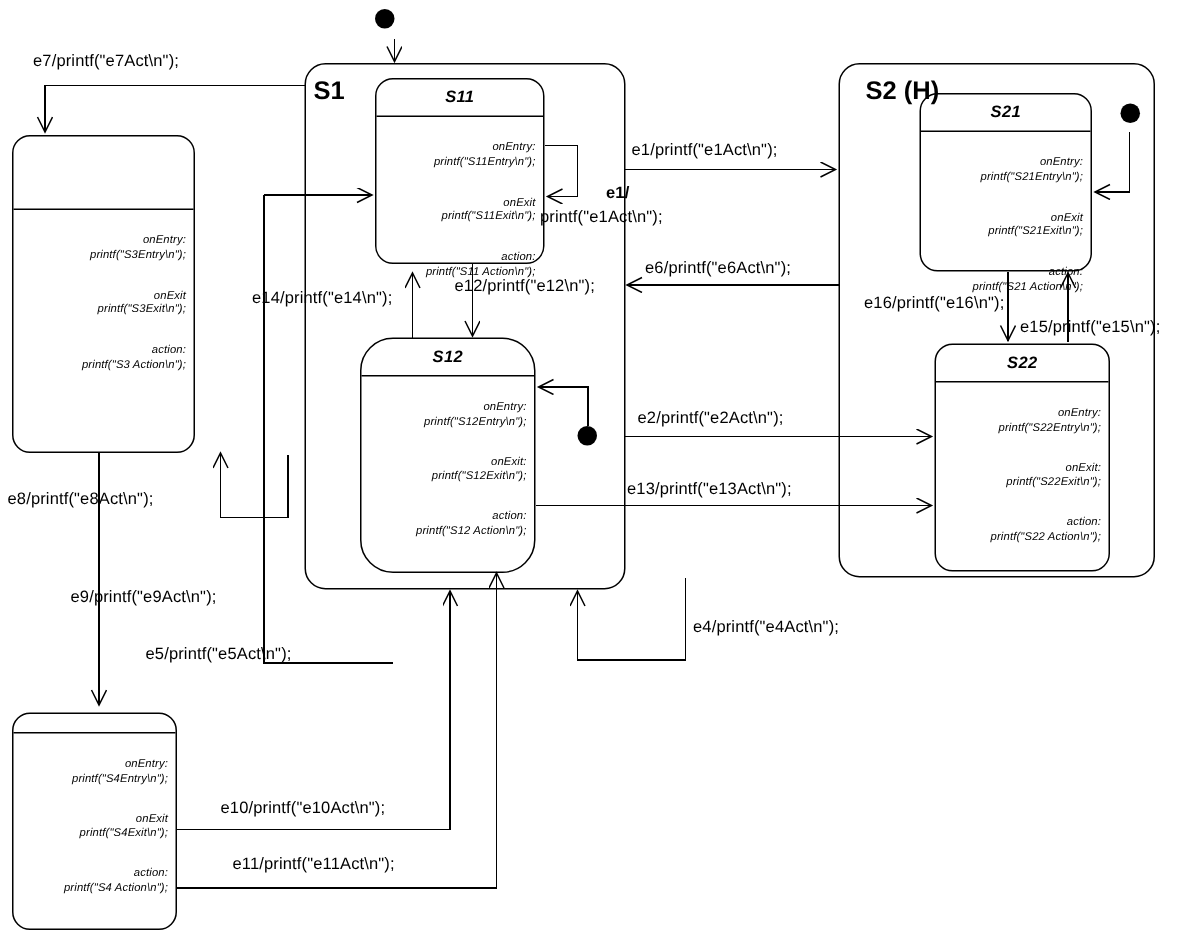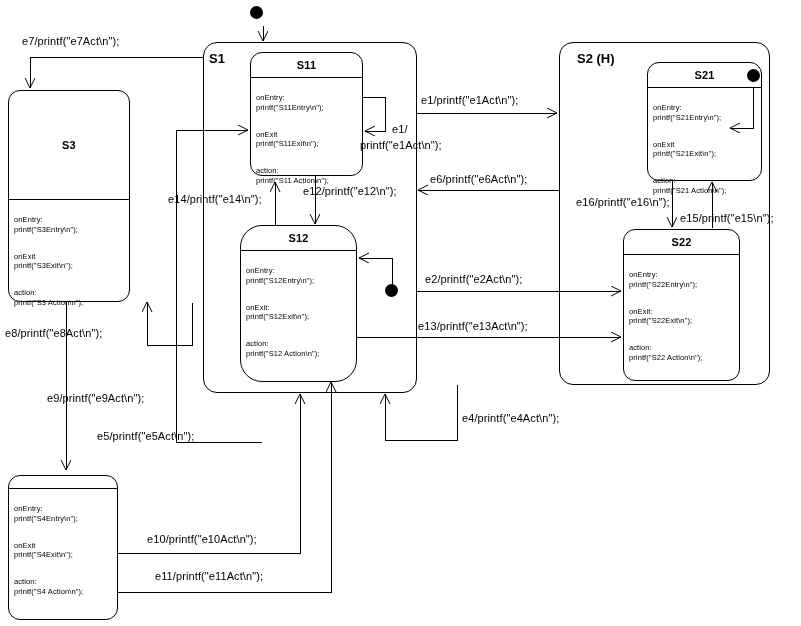--- a/index.html
+++ b/index.html
@@ -21,20 +21,21 @@
     width: 801px;
     height: 626px;
     pointer-events: none;
   }
   .state {
     position: absolute;
     border: 1px solid #000;
     border-radius: 12px;
     background: transparent;
     box-sizing: border-box;
+    font-style: italic;
   }
   .state.composite {
     border-radius: 14px;
   }
   .state-title {
     text-align: center;
     font-size: 11px;
     font-weight: bold;
     color: #000;
     padding-top: 6px;
@@ -45,24 +46,24 @@
     margin-top: 6px;
   }
   .state-body {
     font-size: 7.5px;
     line-height: 1.32;
     color: #000;
     padding: 5px 5px 0 5px;
     white-space: pre-line;
     letter-spacing: 0.1px;
   }
-  .state-body .blk { margin-bottom: 7px; }
+  .state-body .blk { margin-bottom: 7px; text-align: right; }
   .comp-label {
     position: absolute;
-    font-size: 13px;
+    font-size: 17px;
     font-weight: bold;
     color: #000;
   }
   .tlabel {
     position: absolute;
     font-size: 11px;
     color: #000;
     white-space: pre;
     letter-spacing: 0.1px;
   }
@@ -152,42 +153,41 @@
     <div class="state-body">
       <div class="blk"><span>onEntry:</span><br><span>printf("S12Entry\n");</span></div>
       <div class="blk"><span>onExit:</span><br><span>printf("S12Exit\n");</span></div>
       <div class="blk"><span>action:</span><br><span>printf("S12 Action\n");</span></div>
     </div>
   </div>
 
   <div class="state composite" style="left:559px; top:42px; width:211px; height:343px;"></div>
   <div class="comp-label" style="left:577px; top:51px;">S2 (H)</div>
 
-  <div class="state" style="left:613px; top:62px; width:115px; height:119px;margin-left:34px;">
+  <div class="state" style="left:613px; top:62px; width:115px; height:119px;">
     <div class="state-title">S21</div>
     <div class="title-rule"></div>
     <div class="state-body">
       <div class="blk"><span>onEntry:</span><br><span>printf("S21Entry\n");</span></div>
       <div class="blk"><span>onExit</span><br><span>printf("S21Exit\n");</span></div>
       <div class="blk"><span>action:</span><br><span>printf("S21 Action\n");</span></div>
     </div>
   </div>
 
   <div class="state" style="left:623px; top:229px; width:117px; height:152px;">
     <div class="state-title">S22</div>
     <div class="title-rule"></div>
     <div class="state-body">
       <div class="blk"><span>onEntry:</span><br><span>printf("S22Entry\n");</span></div>
       <div class="blk"><span>onExit:</span><br><span>printf("S22Exit\n");</span></div>
       <div class="blk"><span>action:</span><br><span>printf("S22 Action\n");</span></div>
     </div>
   </div>
 
   <div class="state" style="left:8px; top:90px; width:122px; height:212px;">
-    <div class="state-title" style="padding-top:48px;">S3</div>
     <div class="title-rule" style="margin-top:48px;"></div>
     <div class="state-body">
       <div class="blk"><span>onEntry:</span><br><span>printf("S3Entry\n");</span></div>
       <div class="blk"><span>onExit</span><br><span>printf("S3Exit\n");</span></div>
       <div class="blk"><span>action:</span><br><span>printf("S3 Action\n");</span></div>
     </div>
   </div>
 
   <div class="state" style="left:8px; top:475px; width:110px; height:145px;">
     <div class="title-rule" style="margin-top:12px;"></div>
@@ -197,21 +197,21 @@
       <div class="blk"><span>action:</span><br><span>printf("S4 Action\n");</span></div>
     </div>
   </div>
 
   <div class="initial-dot" style="left:250px; top:6px;"></div>
   <div class="initial-dot" style="left:747px; top:69px;"></div>
   <div class="initial-dot" style="left:385px; top:284px;"></div>
 
   <div class="tlabel" style="left:22px; top:35px;">e7/printf("e7Act\n");</div>
   <div class="tlabel" style="left:421px; top:94px;">e1/printf("e1Act\n");</div>
-  <div class="tlabel" style="left:392px; top:123px;">e1/</div>
+  <div class="tlabel" style="left:404px; top:123px;font-weight:bold;">e1/</div>
   <div class="tlabel" style="left:360px; top:139px;">printf("e1Act\n");</div>
   <div class="tlabel" style="left:430px; top:173px;">e6/printf("e6Act\n");</div>
   <div class="tlabel" style="left:168px; top:193px;">e14/printf("e14\n");</div>
   <div class="tlabel" style="left:303px; top:185px;">e12/printf("e12\n");</div>
   <div class="tlabel" style="left:576px; top:196px;">e16/printf("e16\n");</div>
   <div class="tlabel" style="left:680px; top:212px;">e15/printf("e15\n");</div>
   <div class="tlabel" style="left:425px; top:273px;">e2/printf("e2Act\n");</div>
   <div class="tlabel" style="left:418px; top:320px;">e13/printf("e13Act\n");</div>
   <div class="tlabel" style="left:5px; top:327px;">e8/printf("e8Act\n");</div>
   <div class="tlabel" style="left:47px; top:392px;">e9/printf("e9Act\n");</div>

